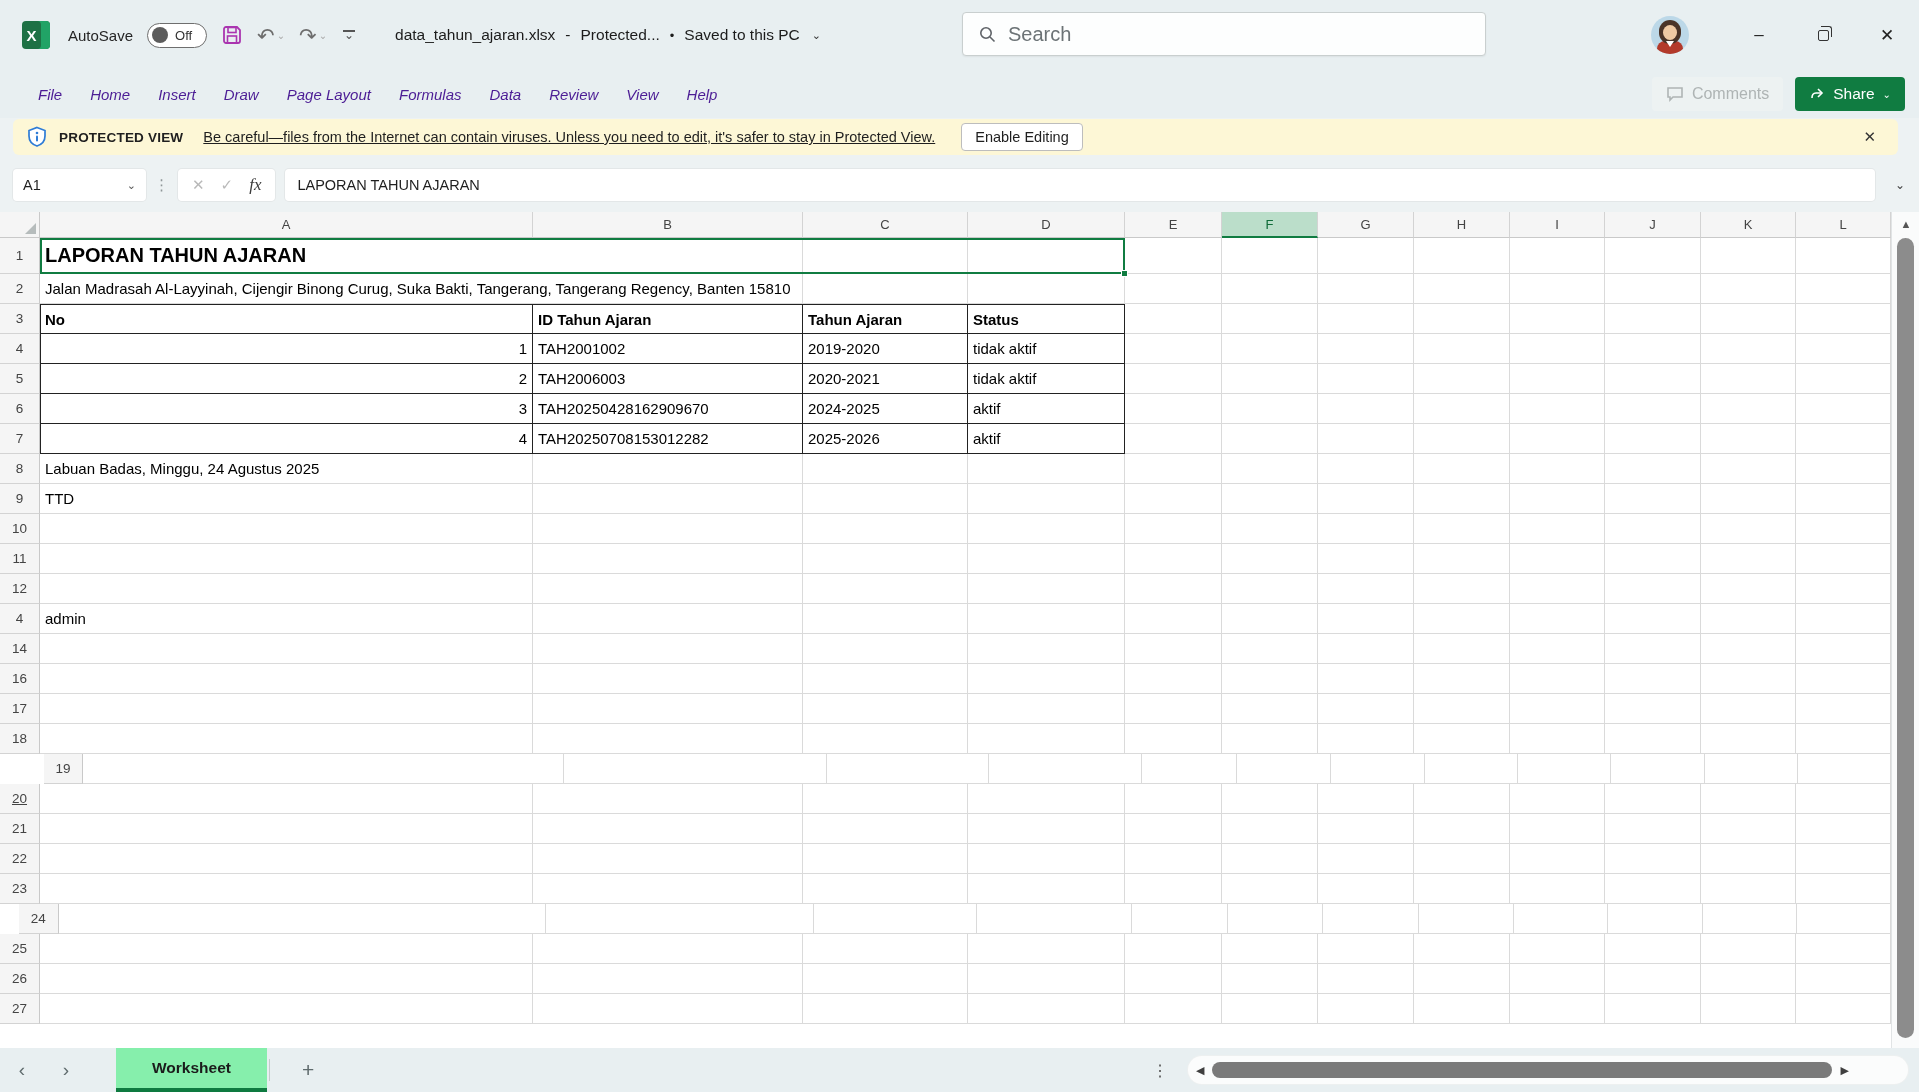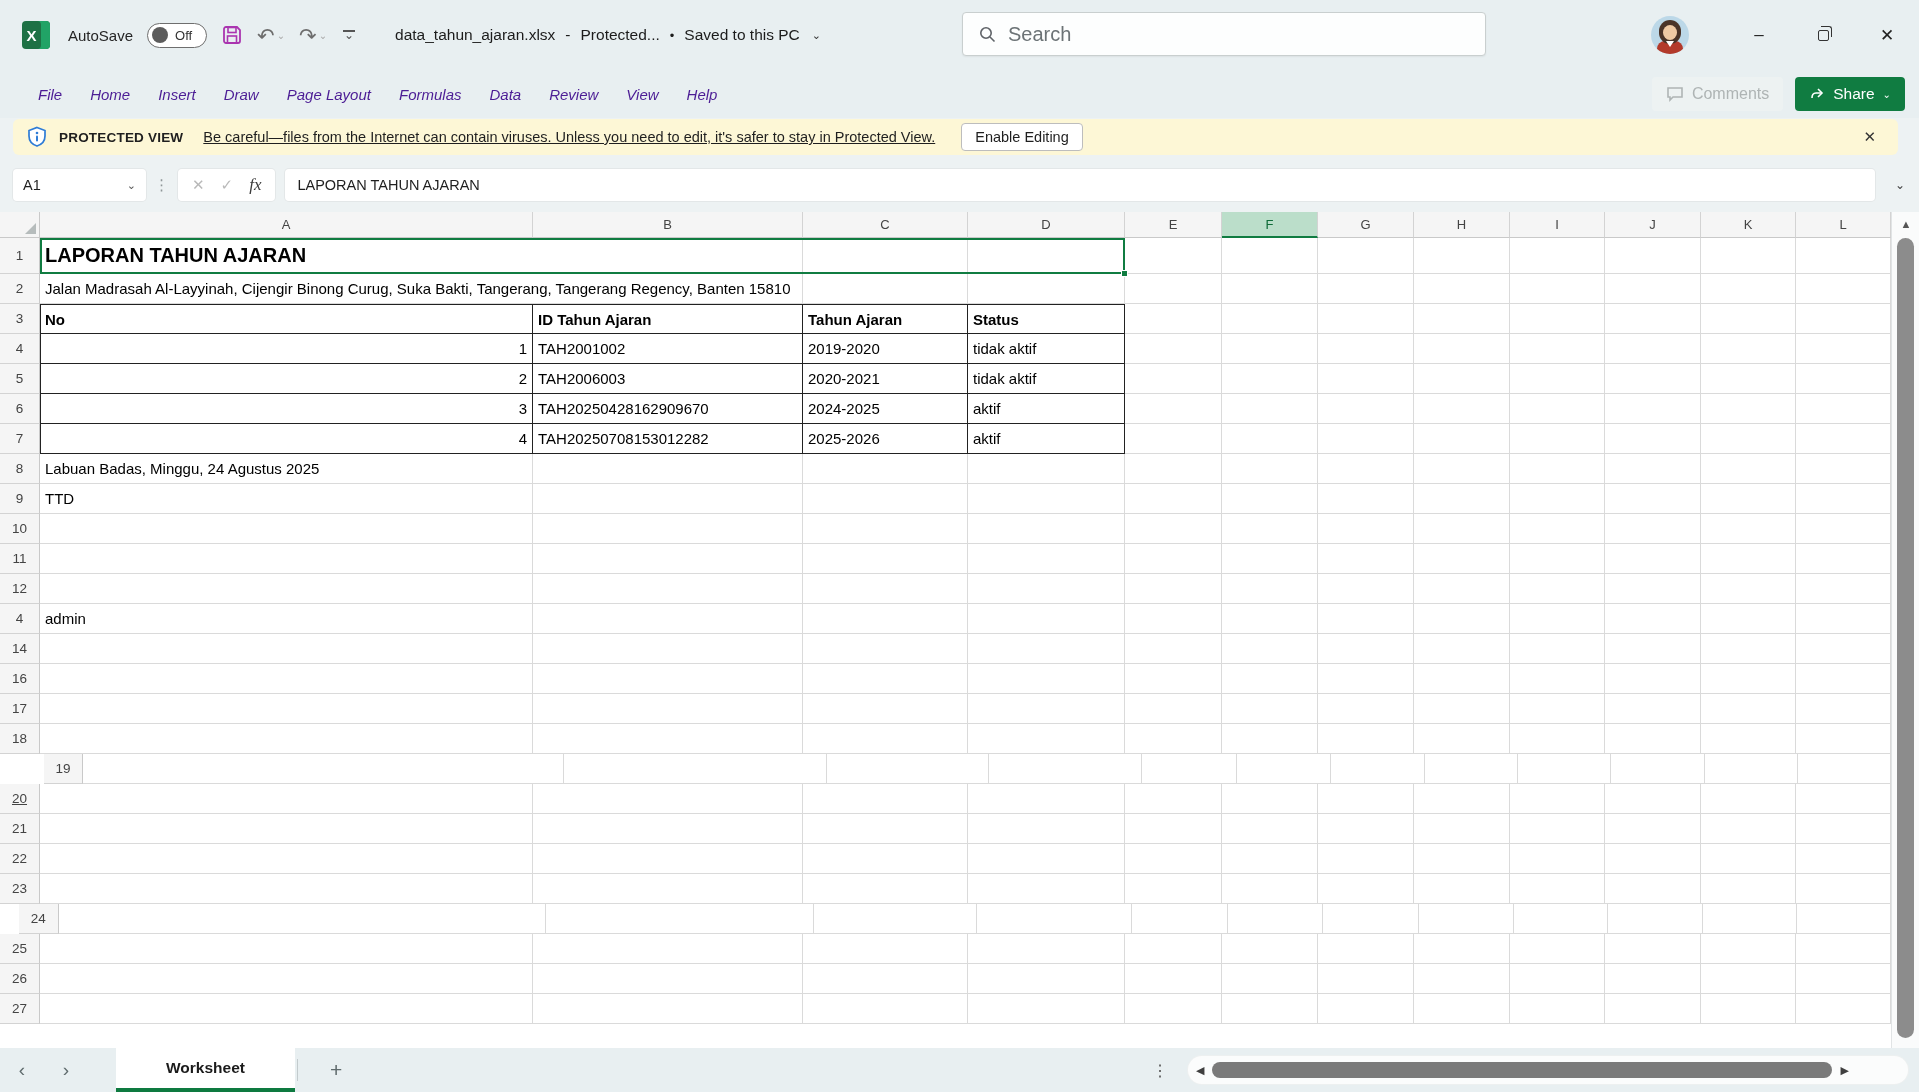--- a/index.html
+++ b/index.html
@@ -89,21 +89,21 @@
   .fill-handle { position:absolute; width:7px; height:7px; background:#107C41; border:1.5px solid #fff; right:-5px; bottom:-5px; pointer-events:auto; }
 
   
   .vscroll { width:28px; background:#FAFBFB; border-left:1px solid #E1E4E5; position:relative; }
   .vscroll .up { position:absolute; top:6px; left:0; width:28px; text-align:center; font-size:11px; color:#555; }
   .vscroll .vthumb { position:absolute; left:5px; right:5px; top:26px; bottom:10px; background:#8C8C8C; border-radius:9px; }
 
   
   .sheetbar { height:44px; background:#E8EFF1; display:flex; align-items:center; position:relative; }
   .nav-arrow { font-size:19px; color:#5f6b6d; width:44px; text-align:center; }
-  .sheet-tab { margin-left:28px; height:44px; background:#ffffff; display:flex; align-items:center; padding:0 50px; font-size:15.5px; font-weight:bold; color:#1b1b1b; border-bottom:4px solid #0E7A40; }
+  .sheet-tab { margin-left:28px; height:44px; background:#86efac; display:flex; align-items:center; padding:0 36px; font-size:15.5px; font-weight:bold; color:#1b1b1b; border-bottom:4px solid #0E7A40; }
   .tab-sep { width:1px; height:22px; background:#c3cbcd; margin-left:2px; }
   .add-sheet { font-size:21px; color:#5f6b6d; margin-left:32px; font-weight:normal; }
   .sheet-dots { position:absolute; left:1152px; font-size:16px; color:#555; letter-spacing:0; }
   .hscroll { position:absolute; left:1188px; width:720px; top:8px; height:28px; background:#FBFCFC; border-radius:14px; display:flex; align-items:center; padding:0 8px; box-shadow:0 0 0 1px #EDF0F0; }
   .hscroll .larr, .hscroll .rarr { font-size:11px; color:#3f3f3f; }
   .hthumb { height:16px; background:#7A7A7A; border-radius:8px; flex:0 0 620px; margin:0 8px; }
 </style>
 </head>
 <body>
 

